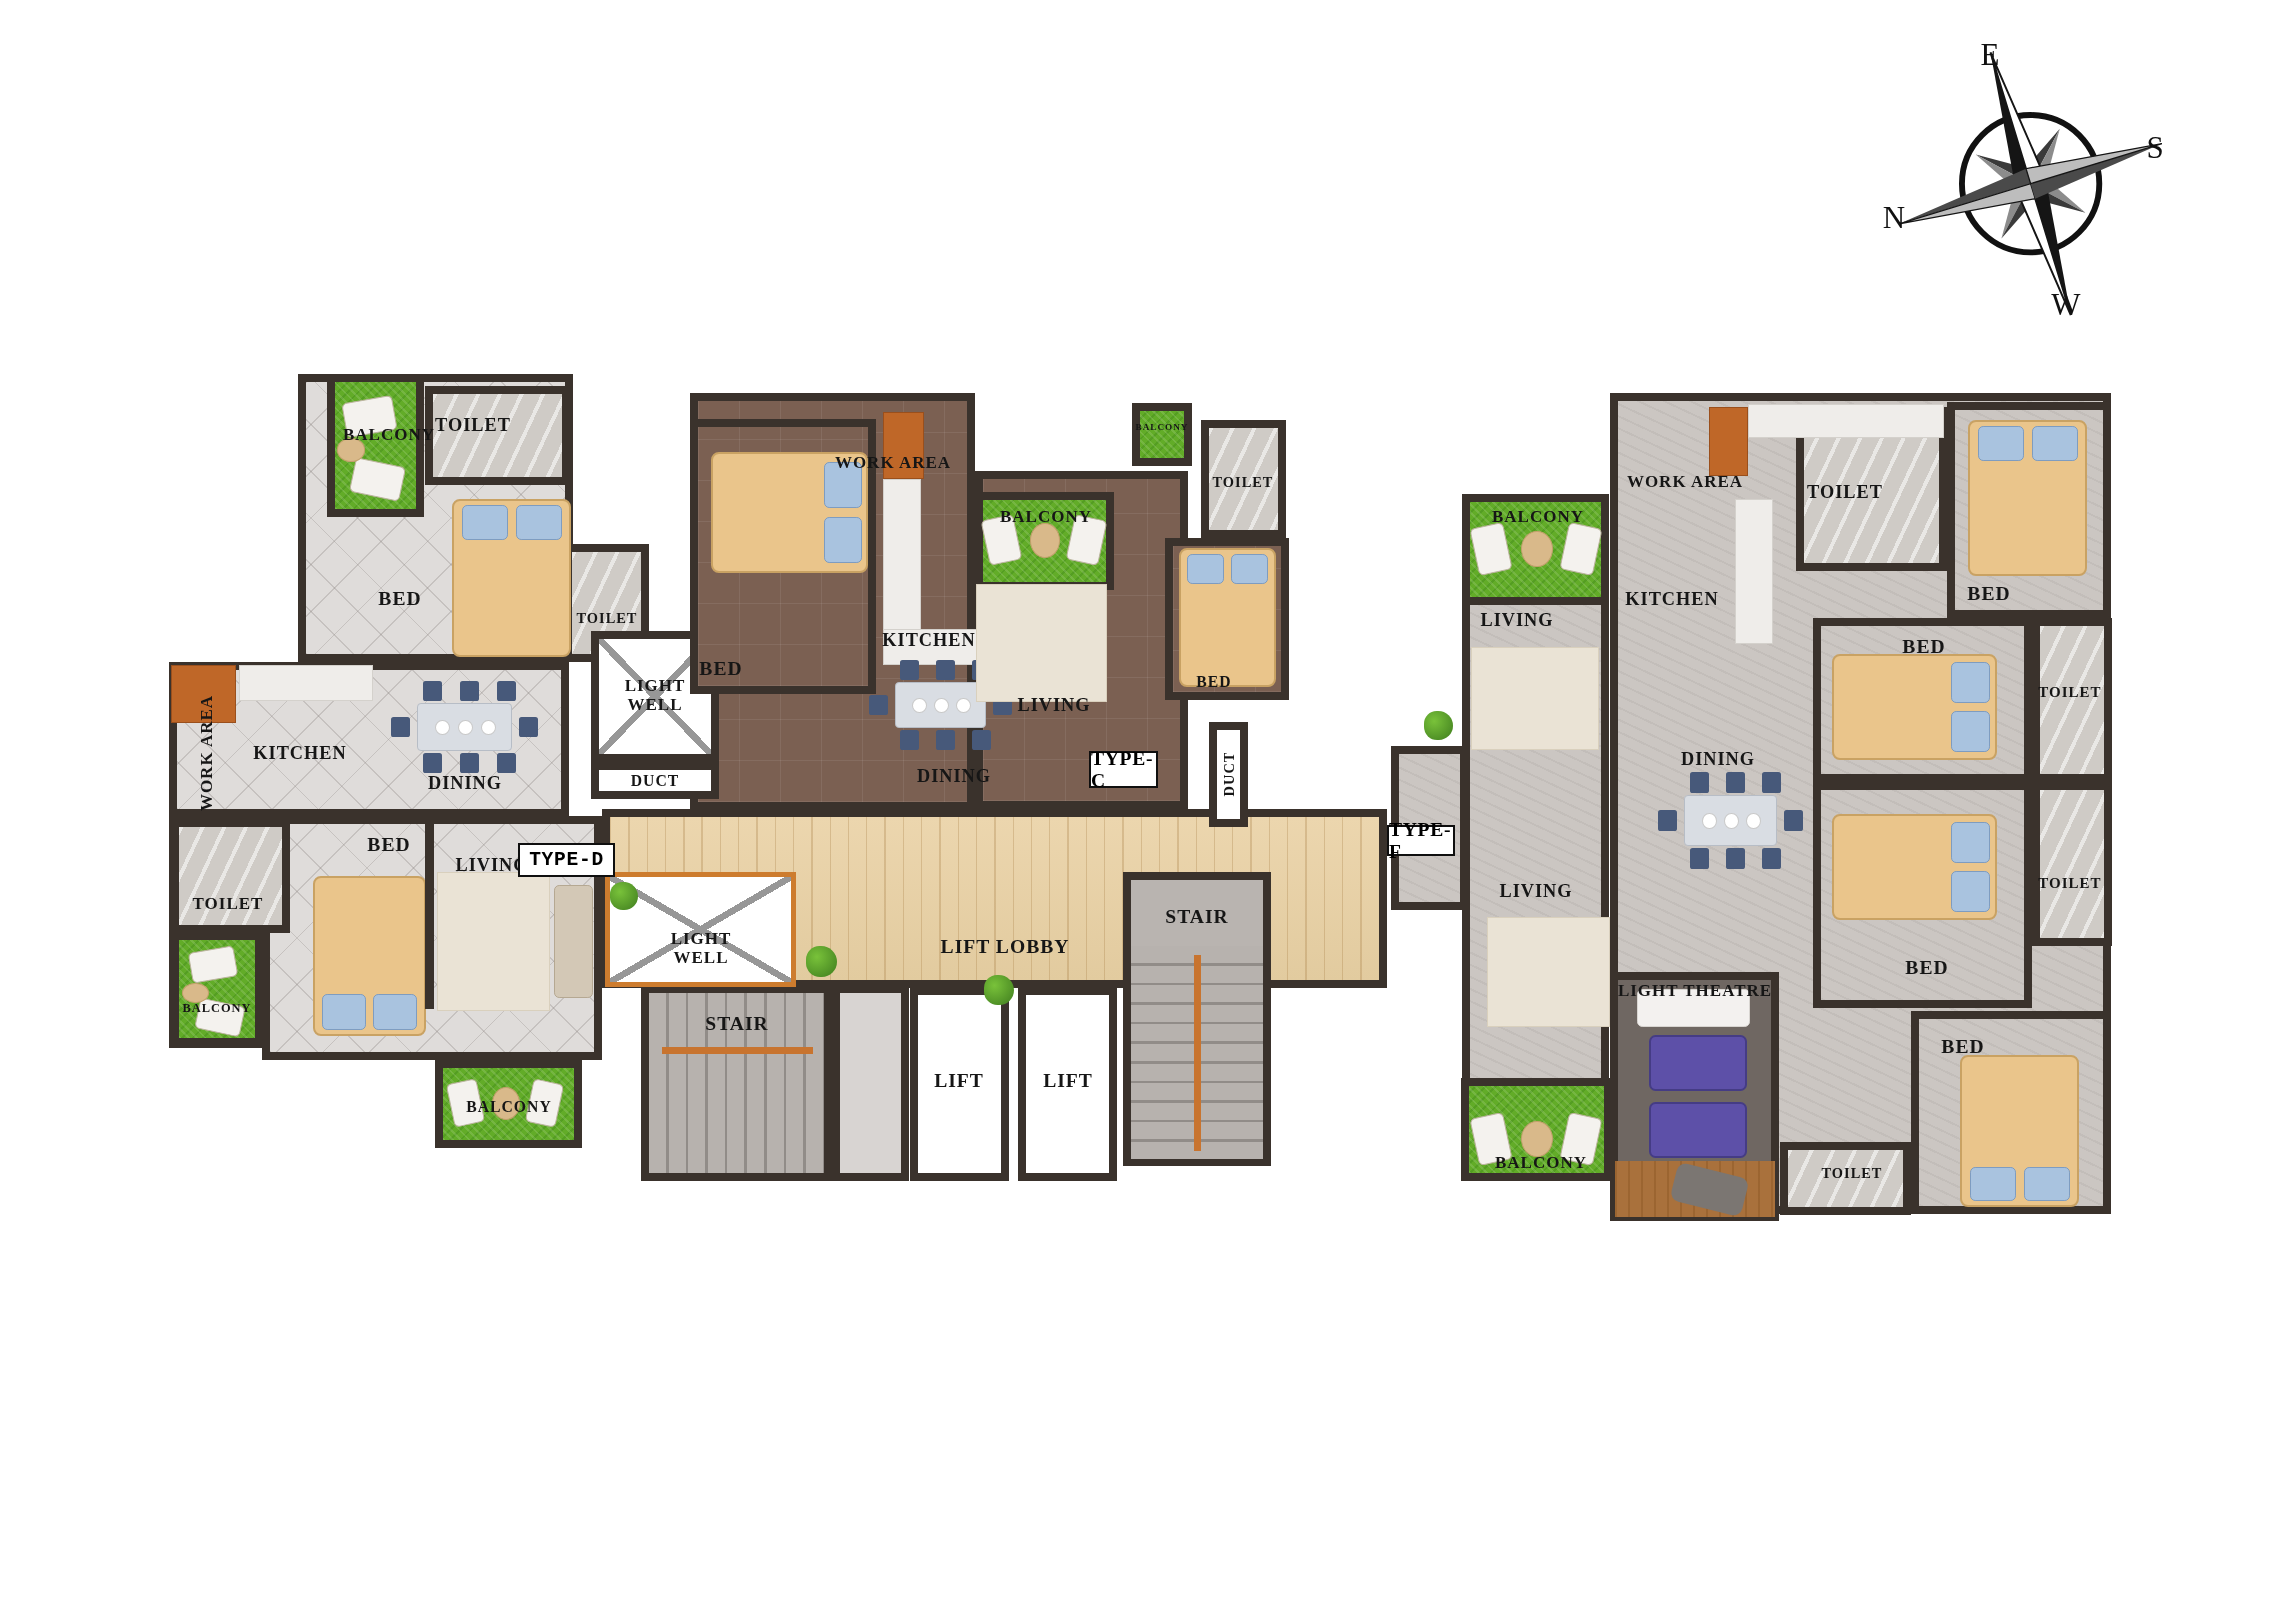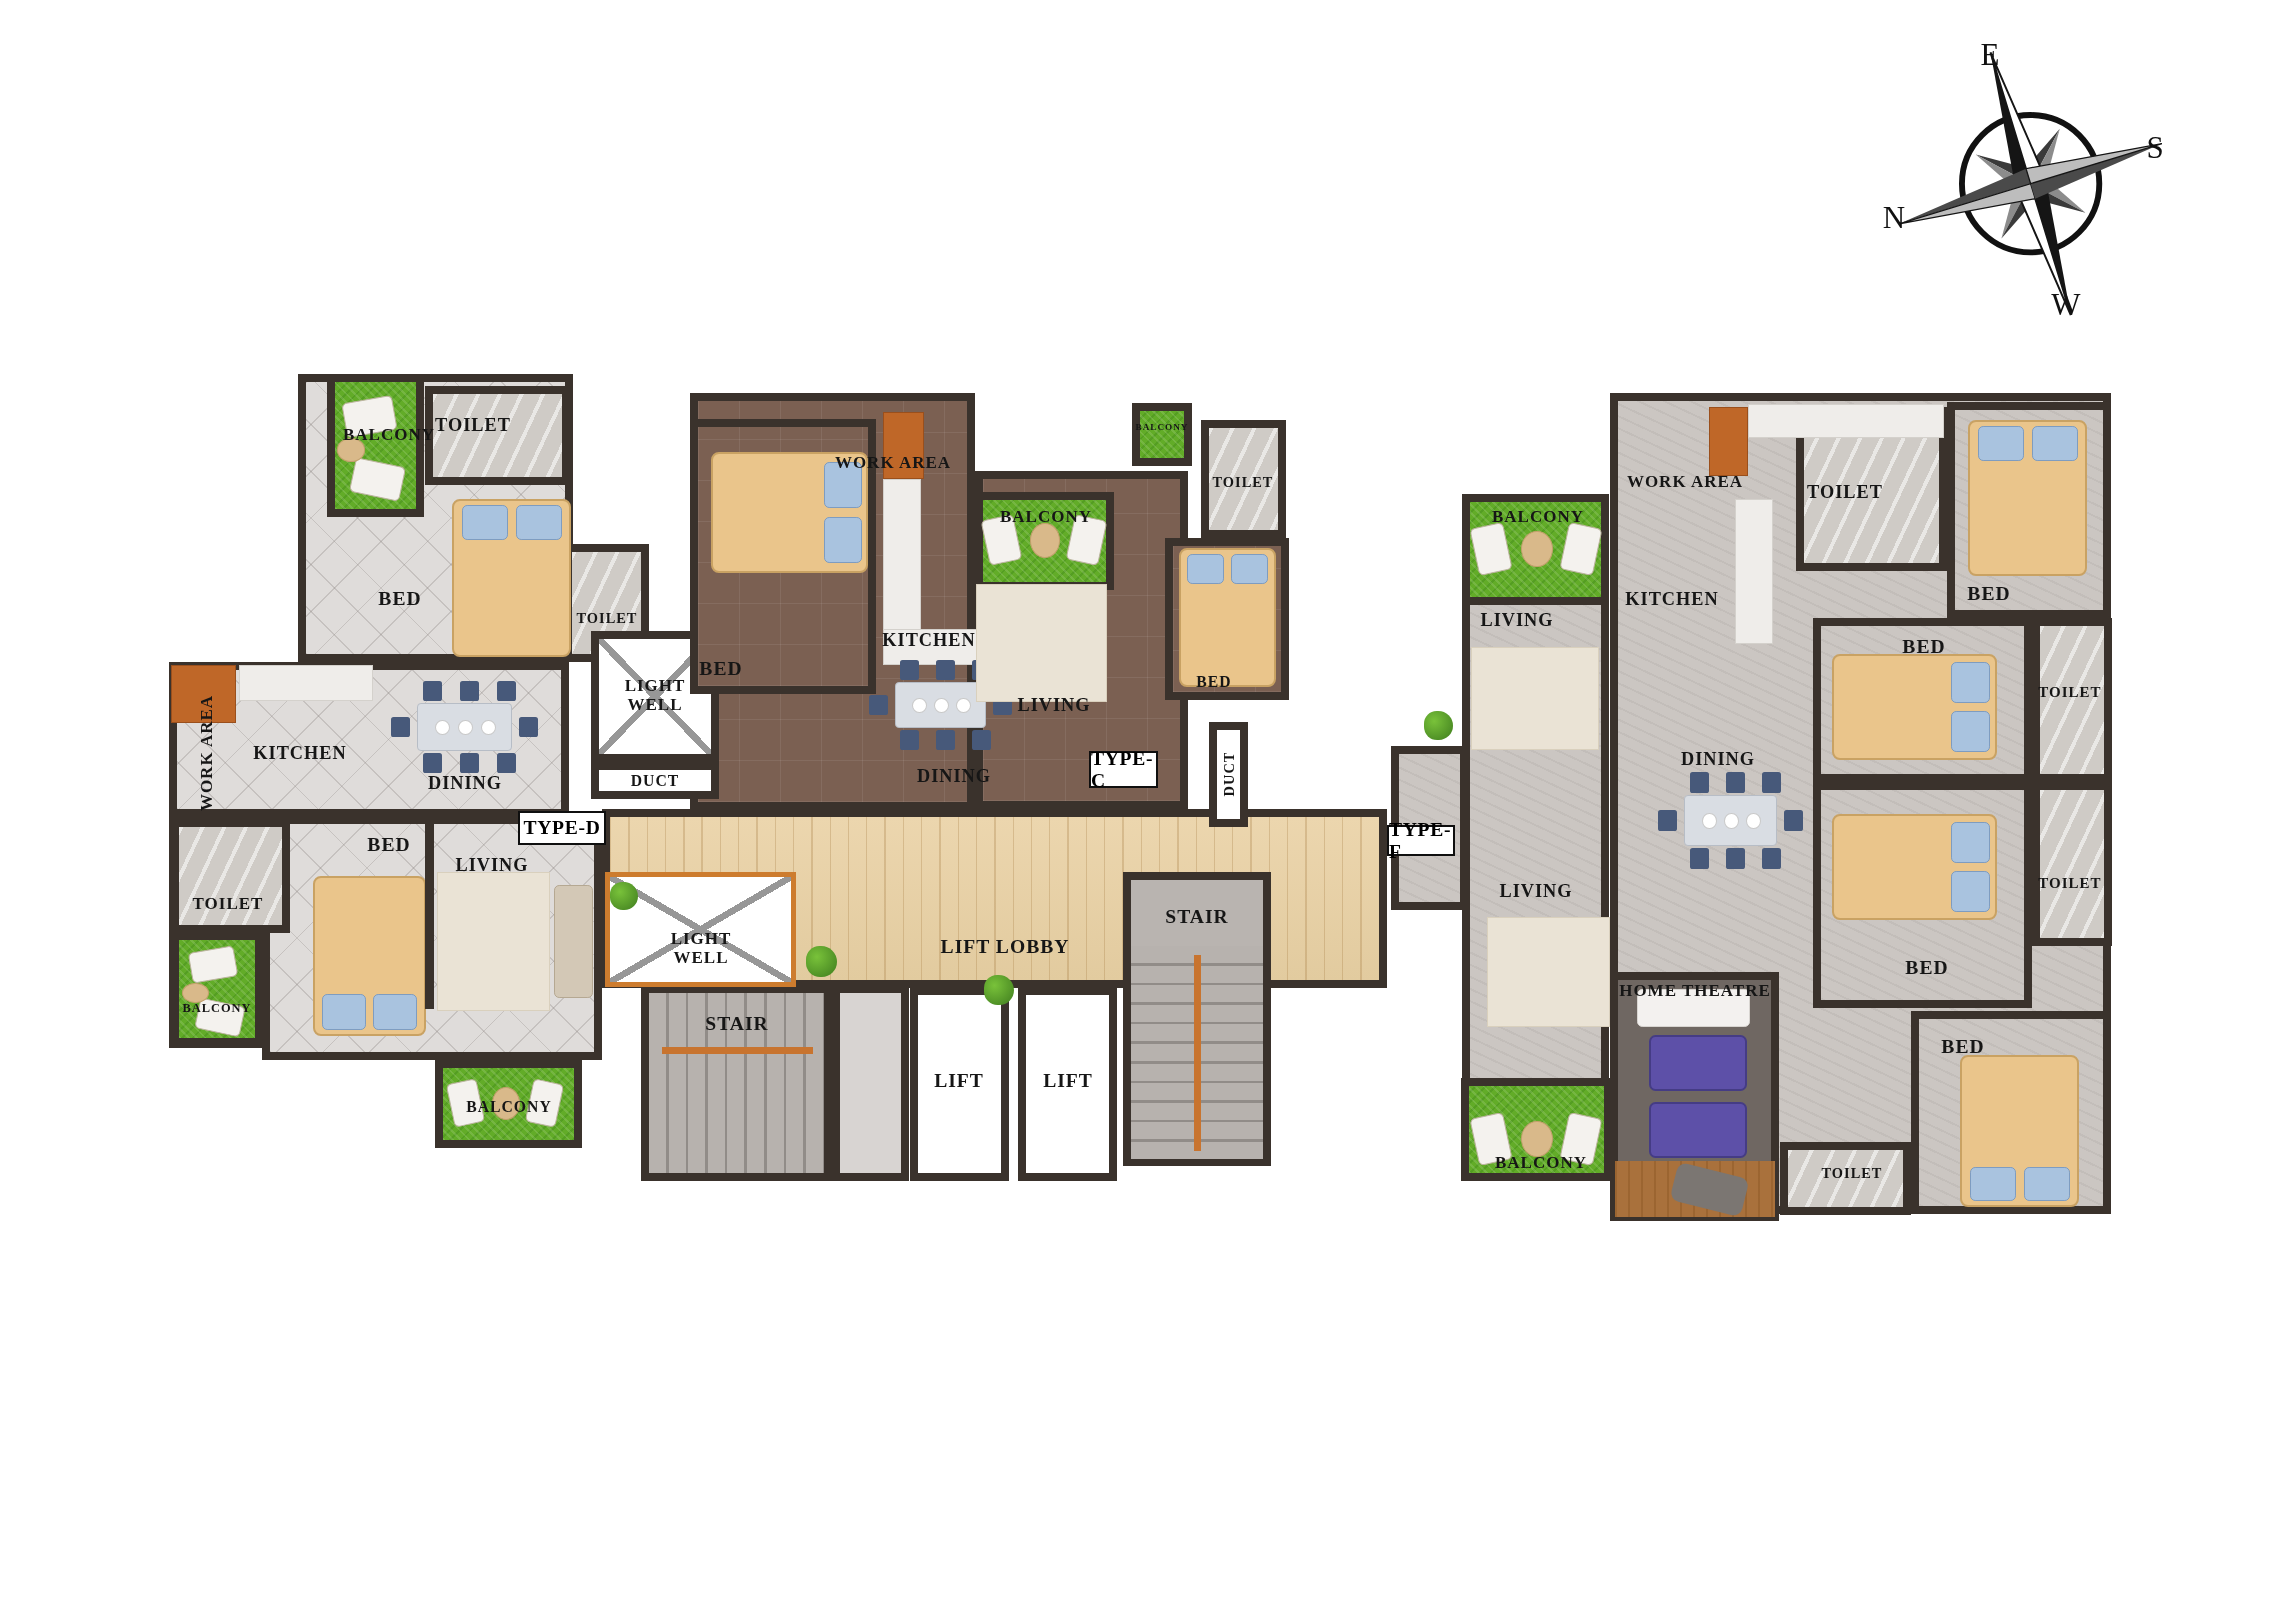--- a/index.html
+++ b/index.html
@@ -309,25 +309,25 @@
       <div class="plan-label" style="left: 1845px; top: 492px; font-size: 18.3px;">TOILET</div>
       <div class="plan-label" style="left: 1672px; top: 599px; font-size: 18.3px;">KITCHEN</div>
       <div class="plan-label" style="left: 1517px; top: 620px; font-size: 18.3px;">LIVING</div>
       <div class="plan-label" style="left: 1989px; top: 594px; font-size: 19.6px;">BED</div>
       <div class="plan-label" style="left: 1924px; top: 647px; font-size: 19.6px;">BED</div>
       <div class="plan-label" style="left: 2070px; top: 692px; font-size: 15px;">TOILET</div>
       <div class="plan-label" style="left: 1718px; top: 759px; font-size: 18.3px;">DINING</div>
       <div class="plan-label" style="left: 1927px; top: 968px; font-size: 19.6px;">BED</div>
       <div class="plan-label" style="left: 2070px; top: 883px; font-size: 15px;">TOILET</div>
       <div class="plan-label" style="left: 1536px; top: 891px; font-size: 18.3px;">LIVING</div>
-      <div class="plan-label" style="left: 1695px; top: 991px; font-size: 17px;">HOME THEATRE</div>
+      <div class="plan-label" style="left: 1695px; top: 991px; font-size: 17px;">LIGHT THEATRE</div>
       <div class="plan-label" style="left: 1541px; top: 1163px; font-size: 17px;">BALCONY</div>
       <div class="plan-label" style="left: 1852px; top: 1173px; font-size: 14.4px;">TOILET</div>
       <div class="plan-label" style="left: 1963px; top: 1047px; font-size: 19.6px;">BED</div>
-      <div class="type-tag" style="left: 518px; top: 811px; width: 88px; height: 34px;">TYPE-D</div>
+      <div class="type-tag" style="left: 518px; top: 843px; width: 97px; height: 34px; font-family: Liberation Mono, monospace;">TYPE-D</div>
       <div class="type-tag" style="left: 1089px; top: 751px; width: 69px; height: 37px;">TYPE-C</div>
       <div class="type-tag" style="left: 1387px; top: 825px; width: 68px; height: 31px;">TYPE-F</div>
     </div>
 
   <div class="compass">
     <svg width="314" height="327" viewBox="0 0 480 500">
       <g transform="rotate(28 244 261)">
         <polygon points="244,166 222,261 244,261" fill="#3a3a3a"></polygon>
         <polygon points="244,166 266,261 244,261" fill="#8c8c8c"></polygon>
         <polygon points="244,356 222,261 244,261" fill="#8c8c8c"></polygon>

